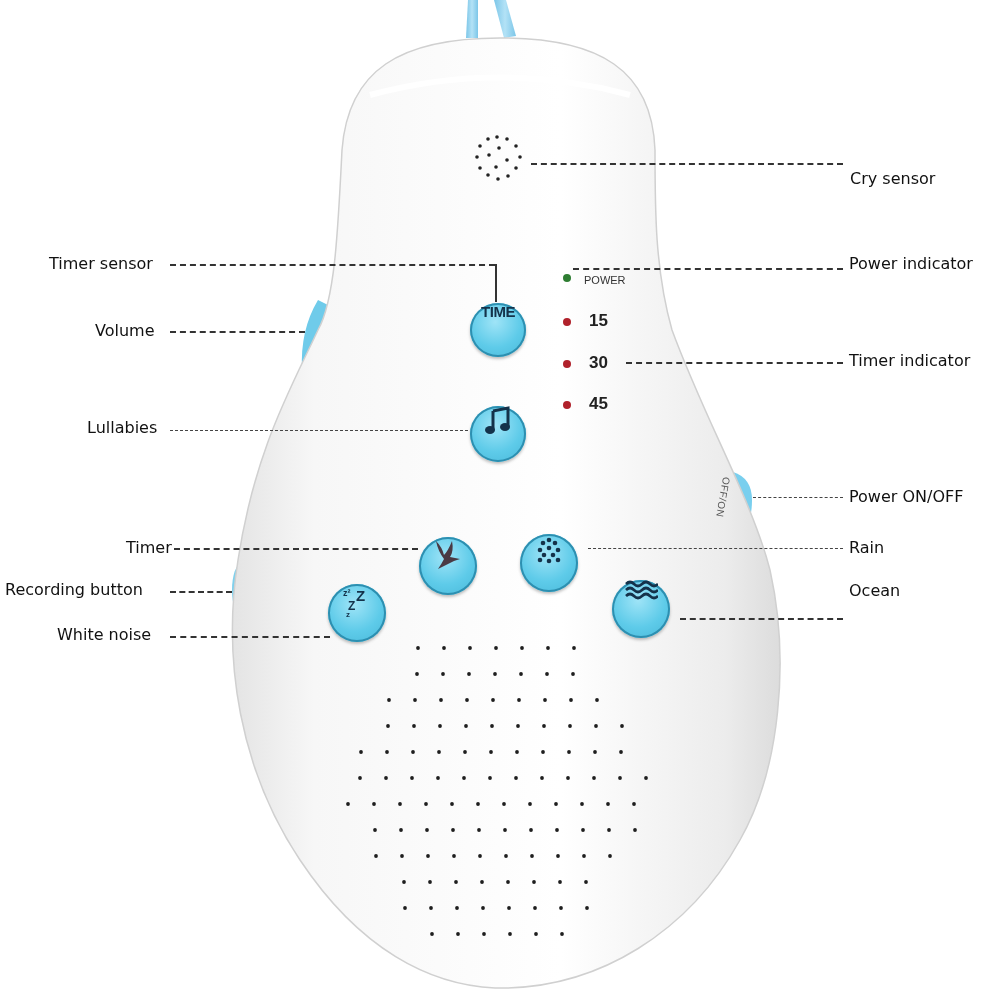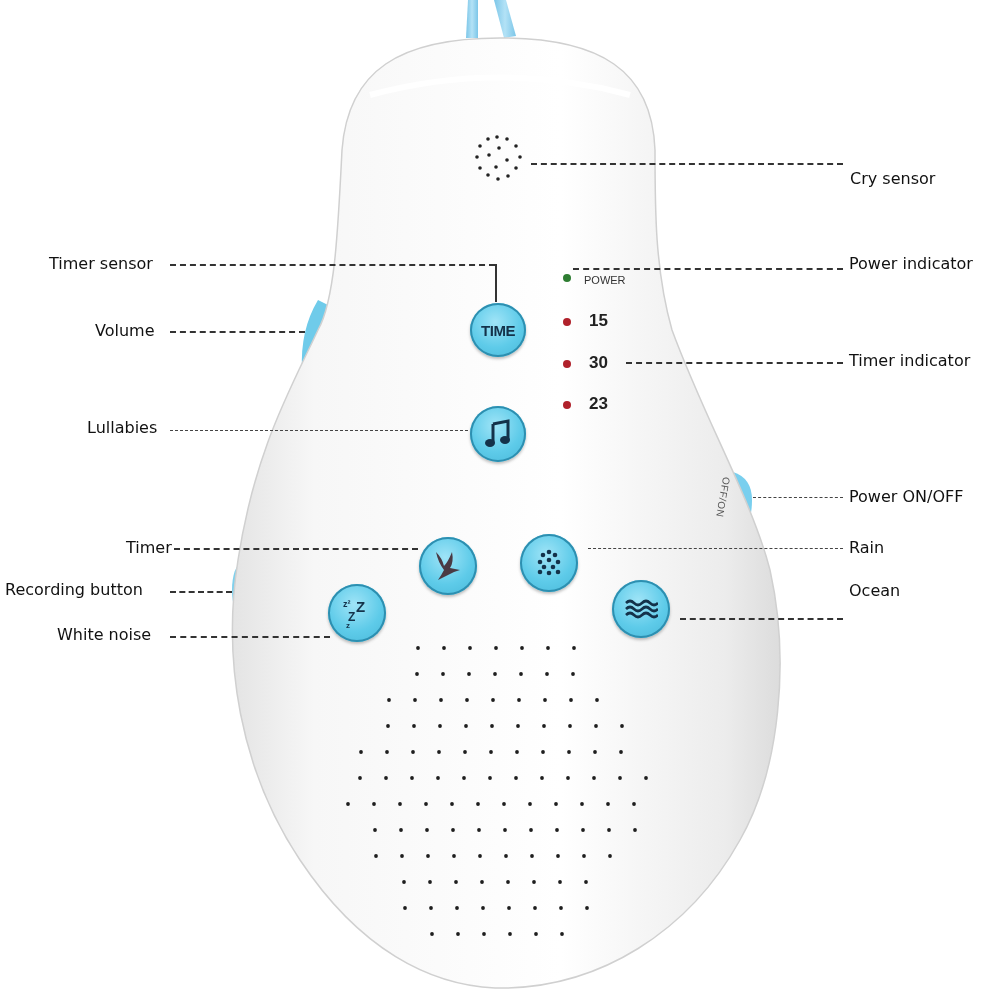--- a/index.html
+++ b/index.html
@@ -5,21 +5,21 @@
   html, body { margin: 0; padding: 0; background: #ffffff; }
   body { width: 1000px; height: 1000px; position: relative; overflow: hidden;
          font-family: "DejaVu Sans", "Liberation Sans", sans-serif; color: #1a1a1a; }
   .stage { position: absolute; left: 0; top: 0; width: 1000px; height: 1000px; }
   .device-svg { position: absolute; left: 0; top: 0; }
   .label { position: absolute; font-size: 16px; white-space: nowrap; line-height: 20px; color: #111; }
   .leader { position: absolute; height: 0; border-top: 2px dashed #333; }
   .leader.fine { border-top: 1.5px dashed #444; }
   .btn { position: absolute; border-radius: 50%; background: radial-gradient(circle at 45% 35%, #9fe4f7 0%, #5ecbe9 55%, #47b7d8 100%);
          box-shadow: 0 0 0 2px #2d8fb0 inset, 0 2px 3px rgba(0,0,0,0.25);
-         display: flex; align-items: center; justify-content: center; color: #14324a; }
+         display: flex; justify-content: center; color: #14324a; }
   .btn-time-text { font-family: "Liberation Sans", sans-serif; font-size: 15px; font-weight: 600; letter-spacing: -0.5px; }
   .led { position: absolute; width: 8px; height: 8px; border-radius: 50%; }
   .led-label { position: absolute; font-size: 17px; color: #222; font-family: "Liberation Sans", sans-serif; font-weight: bold; }
   .power-led-label { position: absolute; font-size: 11px; color: #333; font-family: "Liberation Sans", sans-serif; }
   .side-text { position: absolute; font-size: 10px; color: #555; transform: rotate(90deg); transform-origin: left top; letter-spacing: 0.5px; font-family: "Liberation Sans", sans-serif; }
 </style>
 </head>
 <body>
 
 <div class="stage">
@@ -246,21 +246,21 @@
     </svg>
   </div>
 
   <div class="led" style="left:563px;top:274px;background:#2e7d32;"></div>
   <div class="power-led-label" style="left:584px;top:274px;">POWER</div>
   <div class="led" style="left:563px;top:318px;background:#b0212b;"></div>
   <div class="led-label" style="left:589px;top:311px;">15</div>
   <div class="led" style="left:563px;top:360px;background:#b0212b;"></div>
   <div class="led-label" style="left:589px;top:353px;">30</div>
   <div class="led" style="left:563px;top:401px;background:#b0212b;"></div>
-  <div class="led-label" style="left:589px;top:394px;">23</div>
+  <div class="led-label" style="left:589px;top:394px;">45</div>
 
   <div class="side-text" style="left:732px;top:478px;transform:rotate(100deg);">OFF/ON</div>
 
   <div class="label" style="left:49px;top:254px;">Timer sensor</div>
   <div class="leader" style="left:170px;top:264px;width:325px;"></div>
   <div style="position:absolute;left:495px;top:264px;height:38px;border-left:2px solid #333;"></div>
 
   <div class="label" style="left:95px;top:321px;text-align:center;">Volume</div>
   <div class="leader" style="left:170px;top:331px;width:135px;"></div>
 

